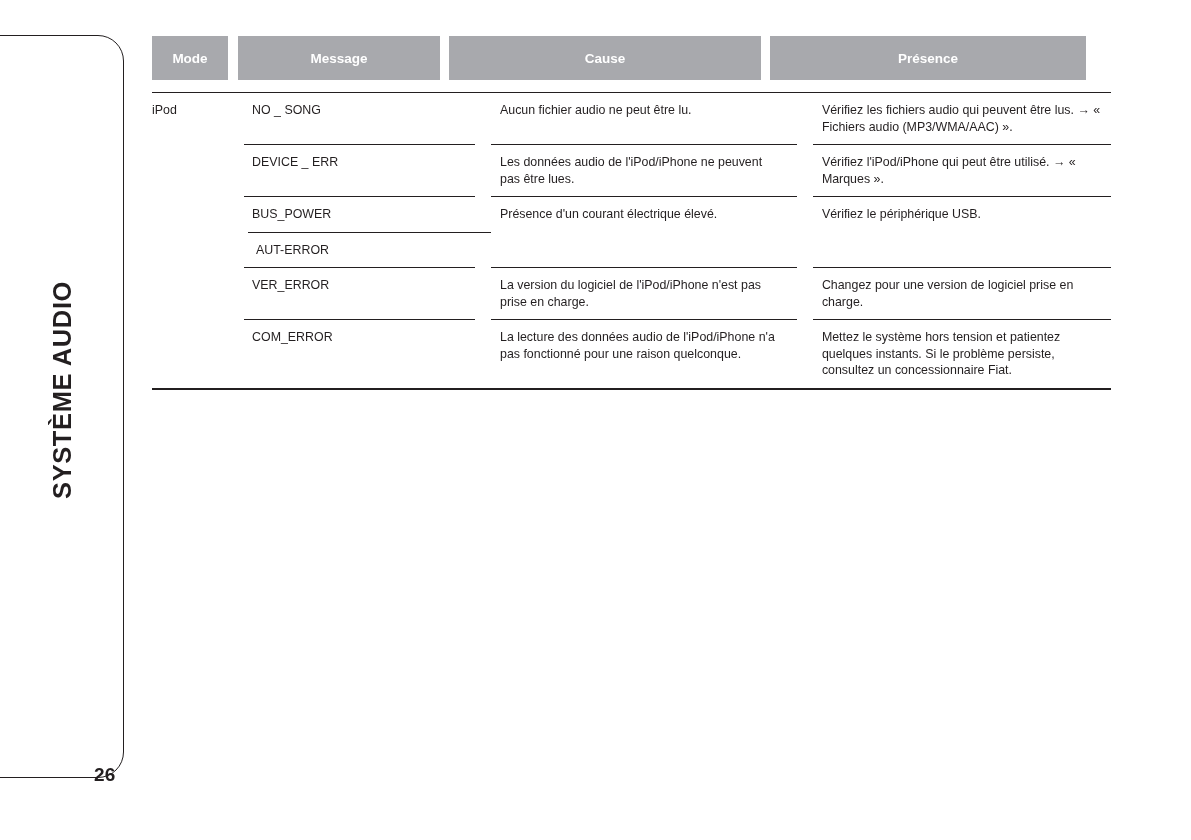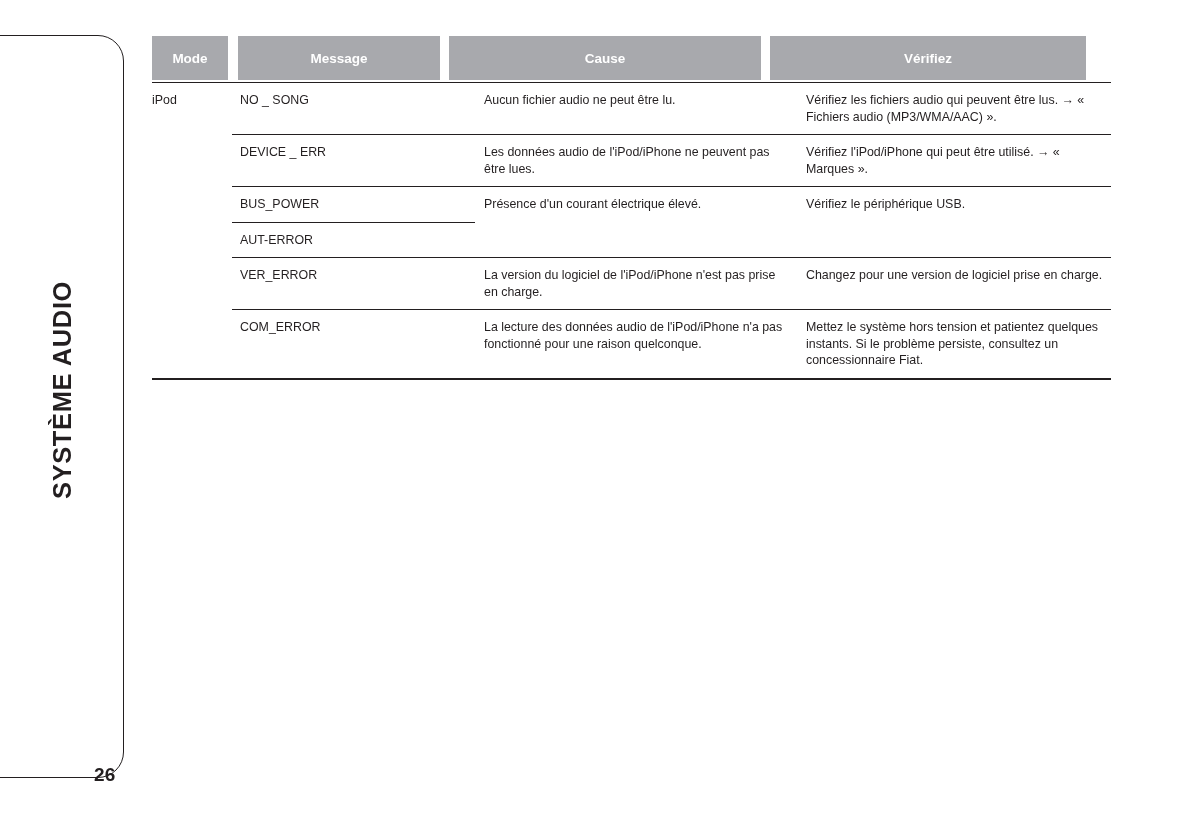--- a/index.html
+++ b/index.html
@@ -65,21 +65,21 @@
   #error-table {
     position: absolute;
     left: 152px;
     top: 36px;
     width: 959px;
   }
 
   .thead {
     display: flex;
     height: 44px;
-    margin-bottom: 2px;
+    margin-bottom: 12px;
   }
   .th {
     background: #a8a9ad;
     color: #ffffff;
     font-weight: bold;
     font-size: 13.5px;
     display: flex;
     align-items: center;
     justify-content: center;
     box-sizing: border-box;
@@ -90,20 +90,21 @@
   .th.reponse { width: 316px; margin-left: 9px; }
 
   .table-body {
     border-top: 1.6px solid #231f20;
     border-bottom: 2px solid #231f20;
   }
 
   .row {
     display: flex;
     box-sizing: border-box;
+    gap: 16px;
   }
   .row + .row .c-message,
   .row + .row .c-cause,
   .row + .row .c-reponse {
     border-top: 1px solid #231f20;
   }
 
   .cell {
     box-sizing: border-box;
     font-size: 12.4px;
@@ -127,21 +128,21 @@
 </div>
 
 <div id="page-number">26</div>
 
 <div id="error-table">
 
   <div class="thead">
     <div class="th mode">Mode</div>
     <div class="th message">Message</div>
     <div class="th cause">Cause</div>
-    <div class="th reponse">Vérifiez</div>
+    <div class="th reponse">Présence</div>
   </div>
 
   <div class="table-body">
 
     <div class="row">
       <div class="cell c-mode">iPod</div>
       <div class="cell c-message">NO _ SONG</div>
       <div class="cell c-cause">Aucun fichier audio ne peut être lu.</div>
       <div class="cell c-reponse">Vérifiez les fichiers audio qui peuvent être lus. → « Fichiers audio (MP3/WMA/AAC) ».</div>
     </div>

